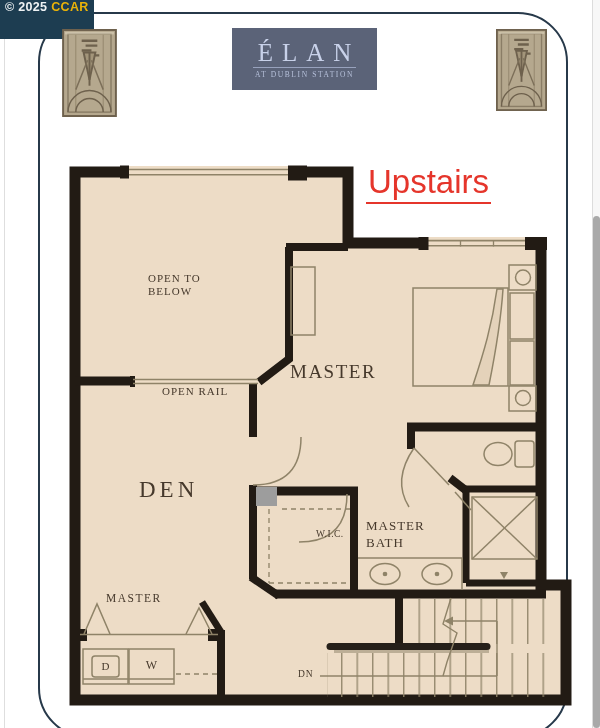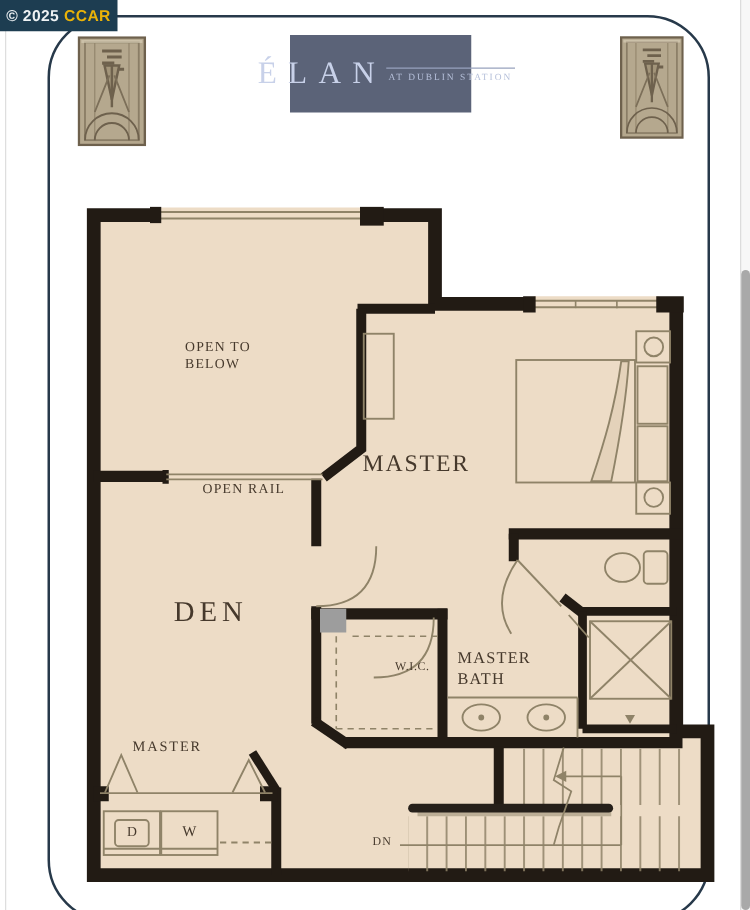--- a/index.html
+++ b/index.html
@@ -3,26 +3,26 @@
 <meta charset="utf-8">
 <style>
   html,body{margin:0;padding:0;background:#ffffff;}
   .stage{position:relative;width:600px;height:728px;background:#fff;overflow:hidden;
          font-family:"Liberation Serif","DejaVu Serif",serif;}
   .abs{position:absolute;}
   
   .edge-hairline{left:4px;top:0;width:1px;height:728px;background:#dedede;}
   .page-frame{left:38px;top:12px;width:530px;height:726px;border:2px solid #27394a;
               border-radius:50px;box-sizing:border-box;}
-  .banner{left:0;top:0;width:94px;height:25px;background:#1d3d51;display:flex;align-items:center;
+  .banner{left:0;top:0;width:94px;height:39px;background:#1d3d51;display:flex;align-items:flex-start;
           padding-left:5px;box-sizing:border-box;font-family:"Liberation Sans","DejaVu Sans",sans-serif;
           font-size:12.5px;font-weight:bold;color:#eef2f4;letter-spacing:.3px;white-space:nowrap;}
   .banner .org{margin-left:4px;color:#eab308;}
   .logo{left:232px;top:28px;width:145px;height:62px;background:#5b6378;display:flex;
-        flex-direction:row;align-items:center;justify-content:center;}
+        flex-direction:column;align-items:center;justify-content:center;}
   .logo .name{font-size:25px;color:#c8d1e9;letter-spacing:9px;padding-left:9px;line-height:26px;}
   .logo .sub{font-size:7.5px;color:#b6c0da;letter-spacing:1.6px;border-top:1px solid #98a2bd;
              padding:2px 2px 0 2px;margin-top:1px;white-space:nowrap;}
   .upstairs{left:366px;top:164px;font-family:"Liberation Sans","DejaVu Sans",sans-serif;
             font-size:33px;font-weight:500;color:#e5352b;border-bottom:2.5px solid #e5352b;
             padding:0 2px 2px 2px;line-height:36px;}
   
   .rl{position:absolute;color:#46392c;letter-spacing:1px;line-height:1.15;}
   .lbl-otb{left:148px;top:272px;font-size:11px;line-height:13px;font-family:Liberation Serif, serif;}
   .lbl-rail{left:162px;top:385px;font-size:11px;}
@@ -227,17 +227,18 @@
     <rect x="6" y="5" width="44" height="80" fill="none" stroke="#8a7d66" stroke-width="1.5"></rect>
     <path d="M14 5 V85 M42 5 V85" stroke="#93866d" stroke-width="1"></path>
     <path d="M20 12 h16 M24 17 h12 M20 22 h10 M30 27 h8" stroke="#6e614d" stroke-width="2.5"></path>
     <path d="M22 24 L28 52 L34 24 Z" fill="#a3957a" stroke="#6e614d" stroke-width="2"></path>
     <path d="M28 24 V58" stroke="#6e614d" stroke-width="2"></path>
     <path d="M14 62 L26 32 M42 62 L30 32" stroke="#7c6f59" stroke-width="1.5"></path>
     <path d="M6 85 A22 22 0 0 1 28 63 M50 85 A22 22 0 0 0 28 63 M14 85 A14 14 0 0 1 28 71 M42 85 A14 14 0 0 0 28 71" stroke="#6e614d" stroke-width="1.5" fill="none"></path>
     <rect x="3" y="3" width="50" height="2.5" fill="#dcd2ba" opacity="0.6"></rect>
   </svg>
 
+  <div class="abs upstairs">Upstairs</div>
 
   <div class="abs sb-track"></div>
   <div class="abs sb-thumb"></div>
 
 </div>
 
 </body></html>

